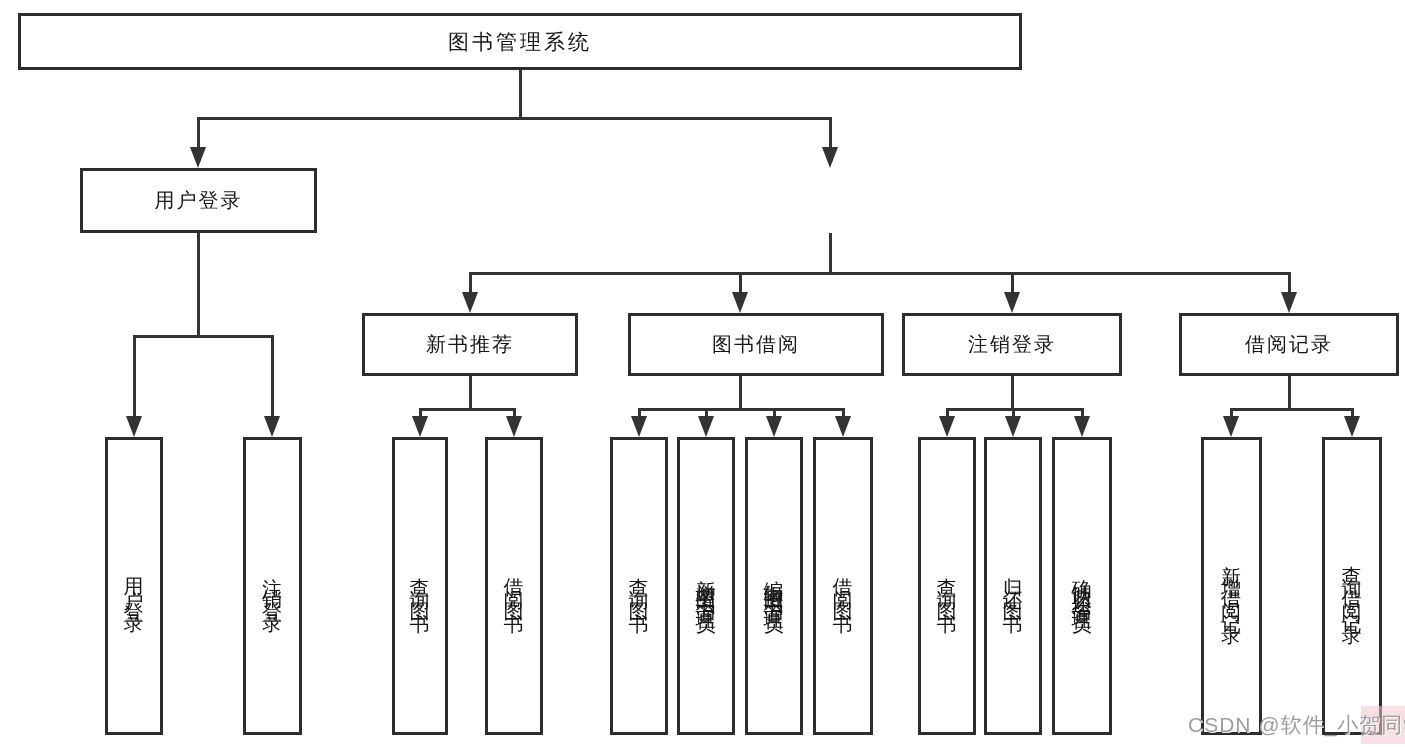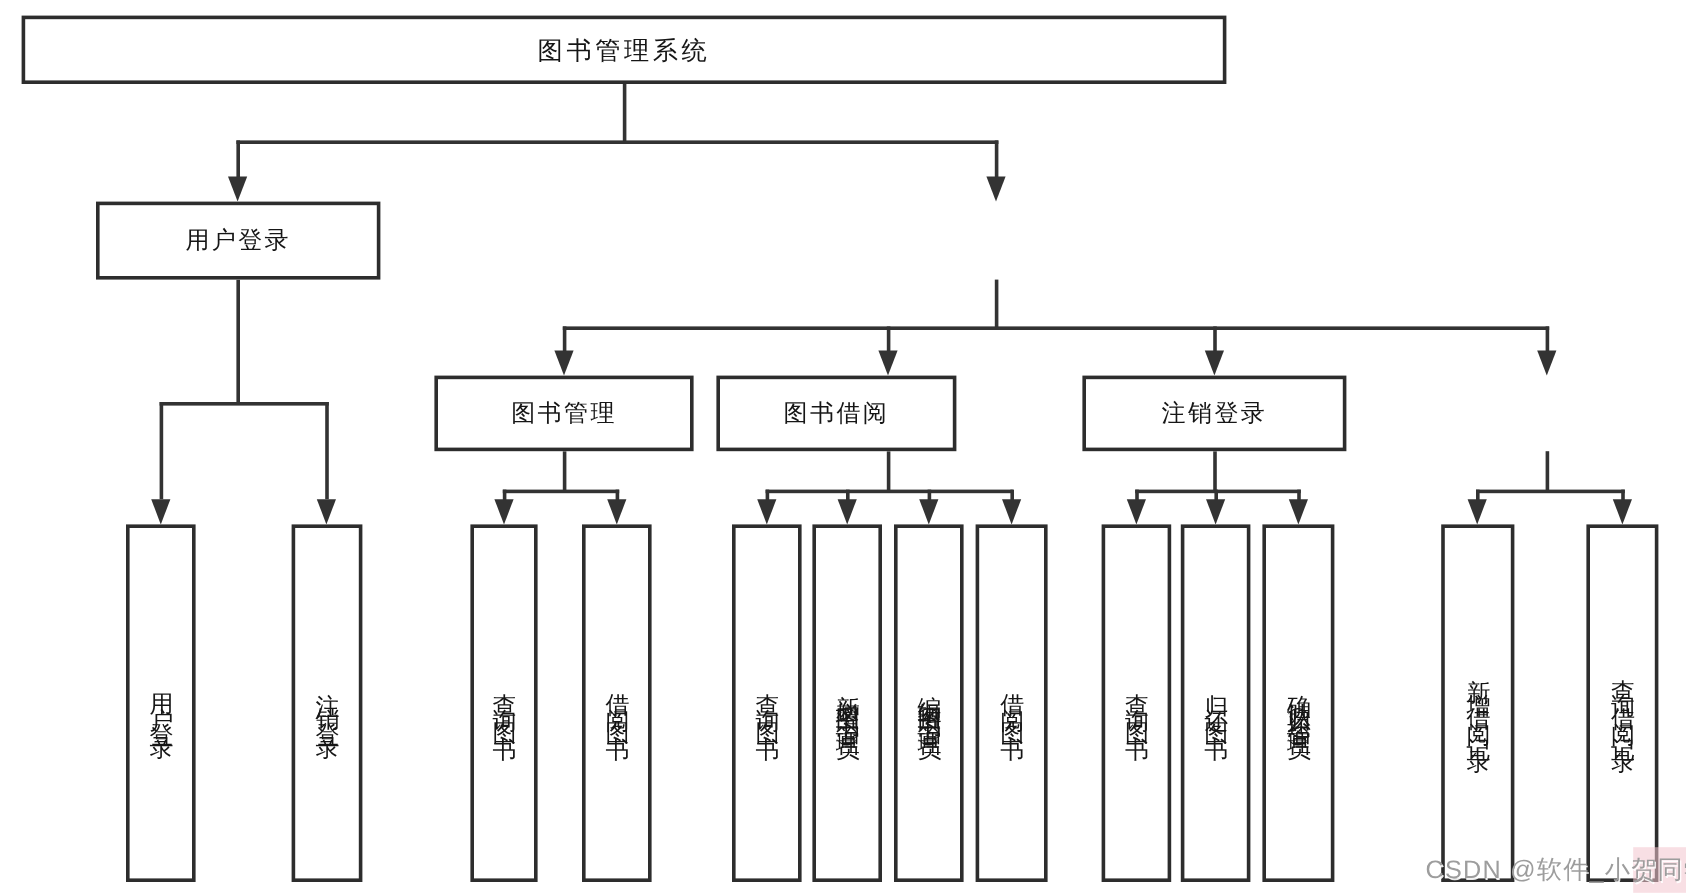--- a/index.html
+++ b/index.html
@@ -94,26 +94,27 @@
   <div class="vl" style="left:1230px;top:408px;height:10px;"></div>
   <div class="ah" style="left:1223px;top:416px;"></div>
   <div class="vl" style="left:1351px;top:408px;height:10px;"></div>
   <div class="ah" style="left:1344px;top:416px;"></div>
 
   <div class="node root" style="left:18px;top:13px;width:1004px;height:57px;">图书管理系统</div>
 
   <div class="node" style="left:80px;top:168px;width:237px;height:65px;">用户登录</div>
 
 
-  <div class="node" style="left:362px;top:313px;width:216px;height:63px;">图书管理</div>
+  <div class="node" style="left:362px;top:313px;width:216px;height:63px;">新书推荐</div>
 
-  <div class="node" style="left:597px;top:313px;width:200px;height:63px;">图书借阅</div>
+  <div class="node" style="left:628px;top:313px;width:256px;height:63px;">图书借阅</div>
 
   <div class="node" style="left:902px;top:313px;width:220px;height:63px;">注销登录</div>
 
+  <div class="node" style="left:1179px;top:313px;width:220px;height:63px;">借阅记录</div>
 
   <div class="node leaf" style="left:105px;top:437px;width:58px;height:298px;">用户登录</div>
 
   <div class="node leaf" style="left:243px;top:437px;width:59px;height:298px;">注销登录</div>
 
   <div class="node leaf" style="left:392px;top:437px;width:56px;height:298px;">查询图书</div>
 
   <div class="node leaf" style="left:485px;top:437px;width:58px;height:298px;">借阅图书</div>
 
   <div class="node leaf" style="left:610px;top:437px;width:58px;height:298px;">查询图书</div>

